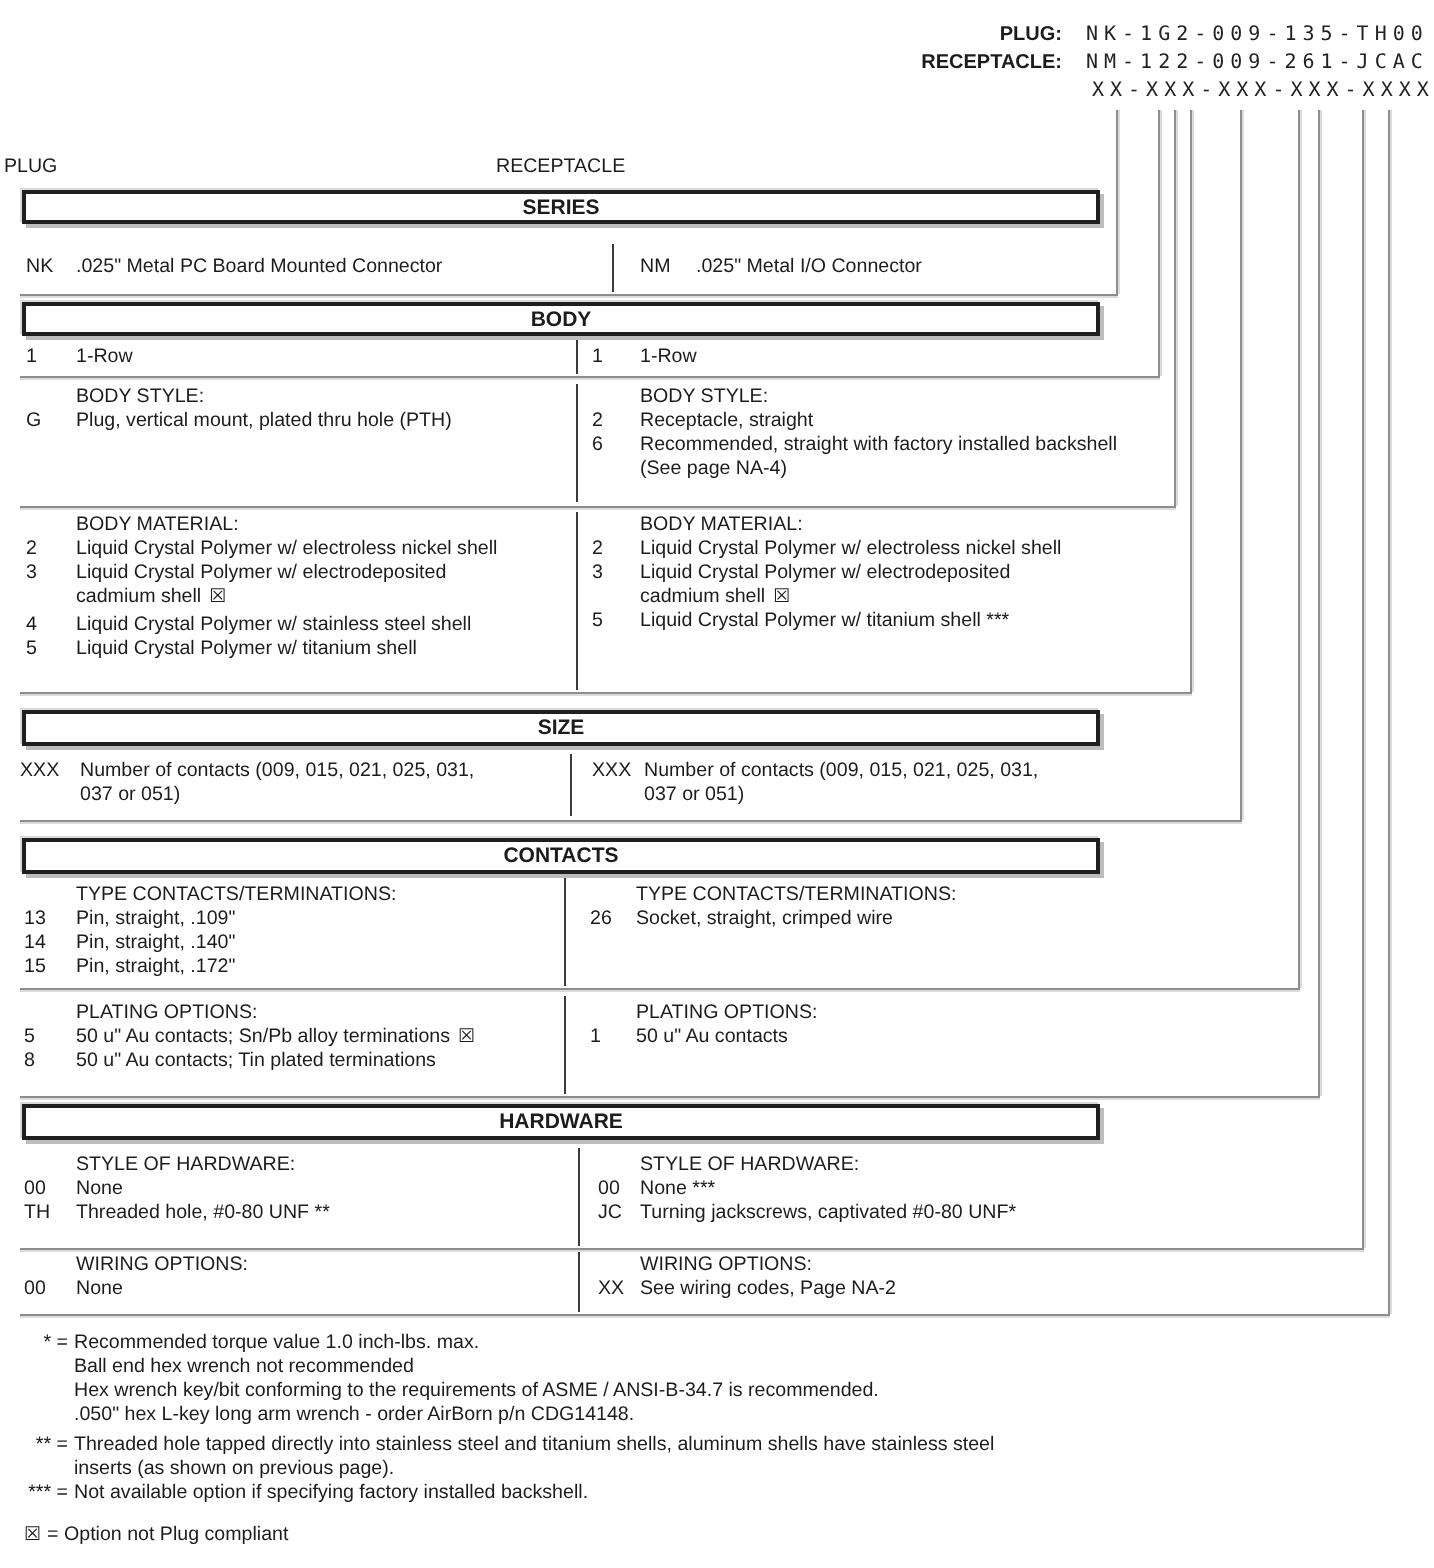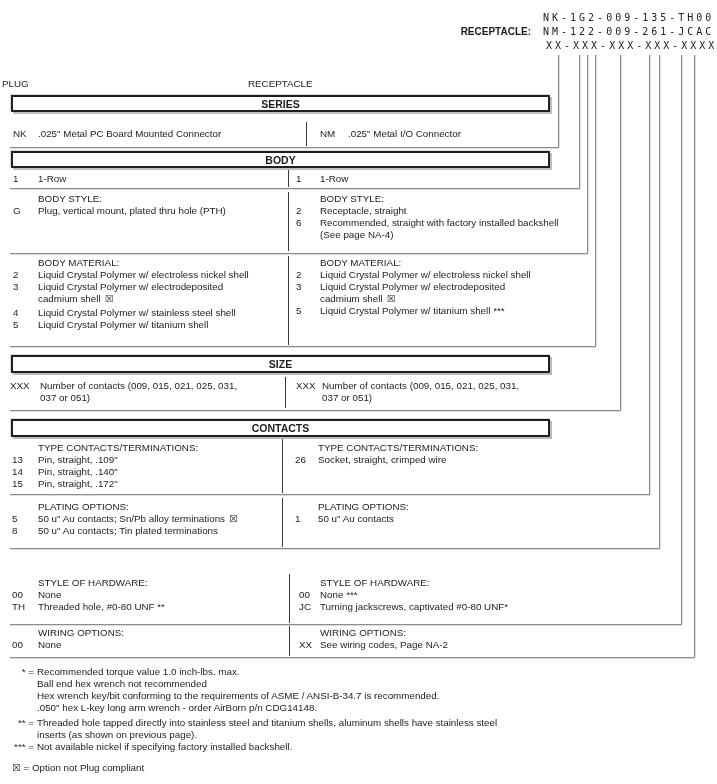--- a/index.html
+++ b/index.html
@@ -40,20 +40,21 @@
   .fline .fsym{display:inline-block;width:24px;text-align:right;margin-right:3px;}
   .fgap{margin-top:3px;}
   .rohs{position:absolute;left:12px;top:762px;font-size:9.8px;line-height:12px;white-space:nowrap;}
   .rohs .xicon{margin:0 3px 0 0;}
 </style>
 </head>
 <body>
 
 <div class="page">
 
+  <div class="codelabel" style="top:12px">PLUG:</div>
   <div class="codeval" style="top:12px">NK-1G2-009-135-TH00</div>
   <div class="codelabel" style="top:26px">RECEPTACLE:</div>
   <div class="codeval" style="top:26px">NM-122-009-261-JCAC</div>
   <div class="codeval" style="top:40px;left:546px">XX-XXX-XXX-XXX-XXXX</div>
 
   <div class="vlead" style="left:558px;top:55px;height:92px"></div>
   <div class="vlead" style="left:579px;top:55px;height:133px"></div>
   <div class="vlead" style="left:587px;top:55px;height:198px"></div>
   <div class="vlead" style="left:595px;top:55px;height:291px"></div>
   <div class="vlead" style="left:620px;top:55px;height:355px"></div>
@@ -150,20 +151,21 @@
   <div class="blk cw26" style="left:12px;top:501px">
     <div class="head">PLATING OPTIONS:</div>
     <div class="row"><span class="c">5</span><span>50 u" Au contacts; Sn/Pb alloy terminations</span><span class="xicon">☒</span></div>
     <div class="row"><span class="c">8</span><span>50 u" Au contacts; Tin plated terminations</span></div>
   </div>
   <div class="blk cw23" style="left:295px;top:501px">
     <div class="head">PLATING OPTIONS:</div>
     <div class="row"><span class="c">1</span><span>50 u" Au contacts</span></div>
   </div>
 
+  <div class="secbox" style="top:552px;height:14px">HARDWARE</div>
   <div class="vdiv" style="left:289px;top:574px;height:49px"></div>
   <div class="blk cw26" style="left:12px;top:577px">
     <div class="head">STYLE OF HARDWARE:</div>
     <div class="row"><span class="c">00</span><span>None</span></div>
     <div class="row"><span class="c">TH</span><span>Threaded hole, #0-80 UNF  **</span></div>
   </div>
   <div class="blk cw21" style="left:299px;top:577px">
     <div class="head">STYLE OF HARDWARE:</div>
     <div class="row"><span class="c">00</span><span>None  ***</span></div>
     <div class="row"><span class="c">JC</span><span>Turning jackscrews, captivated #0-80 UNF*</span></div>
@@ -179,20 +181,20 @@
     <div class="row"><span class="c">XX</span><span>See wiring codes, Page NA-2</span></div>
   </div>
 
   <div class="fnotes">
     <div class="fline"><span class="fsym">* =</span><span>Recommended torque value 1.0 inch-lbs. max.</span></div>
     <div class="fline"><span class="fsym"></span><span>Ball end hex wrench not recommended</span></div>
     <div class="fline"><span class="fsym"></span><span>Hex wrench key/bit conforming to the requirements of ASME / ANSI-B-34.7 is recommended.</span></div>
     <div class="fline"><span class="fsym"></span><span>.050" hex L-key long arm wrench - order AirBorn p/n CDG14148.</span></div>
     <div class="fline fgap"><span class="fsym">** =</span><span>Threaded hole tapped directly into stainless steel and titanium shells, aluminum shells have stainless steel</span></div>
     <div class="fline"><span class="fsym"></span><span>inserts (as shown on previous page).</span></div>
-    <div class="fline"><span class="fsym">*** =</span><span>Not available nickel if specifying factory installed backshell.</span></div>
+    <div class="fline"><span class="fsym">*** =</span><span>Not available option if specifying factory installed backshell.</span></div>
   </div>
 
   <div class="rohs">
     <span class="xicon">☒</span><span>=</span> <span>Option not Plug compliant</span>
   </div>
 
 </div>
 
 </body></html>

